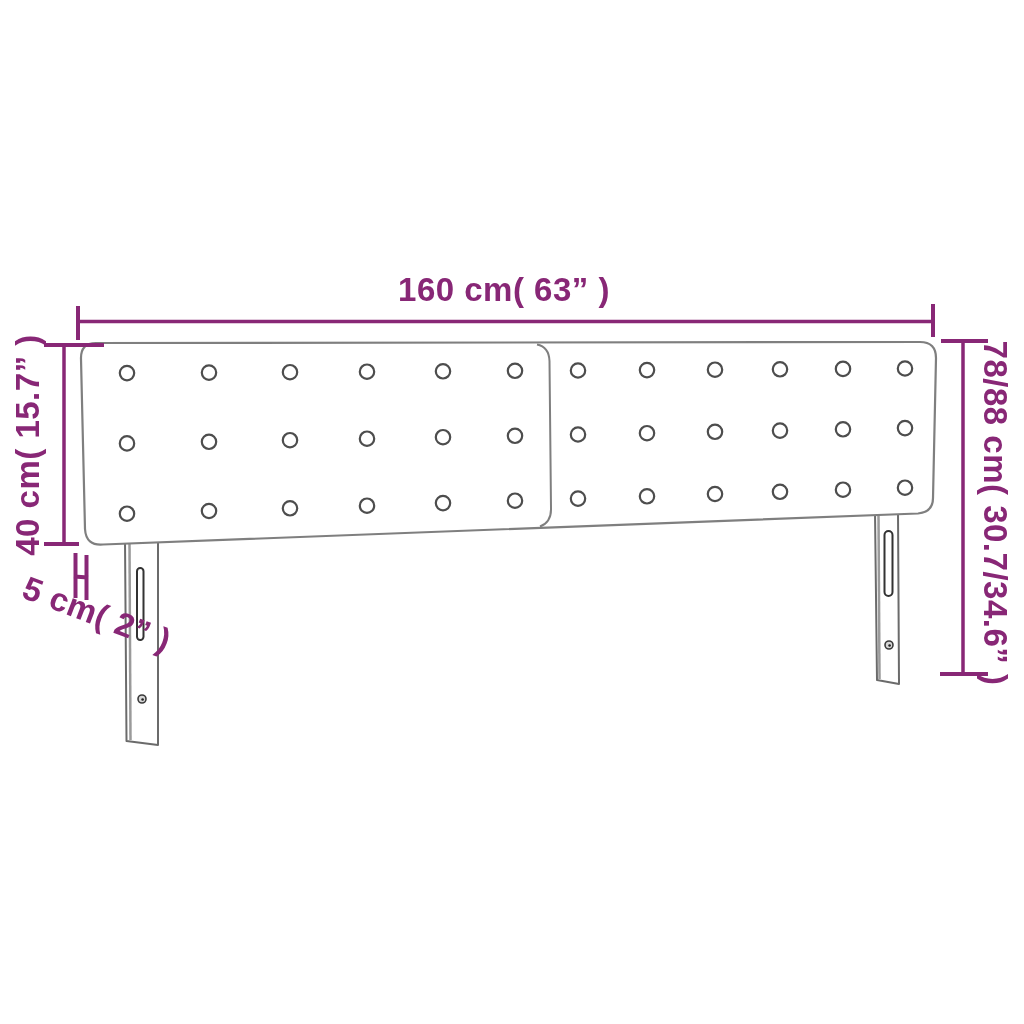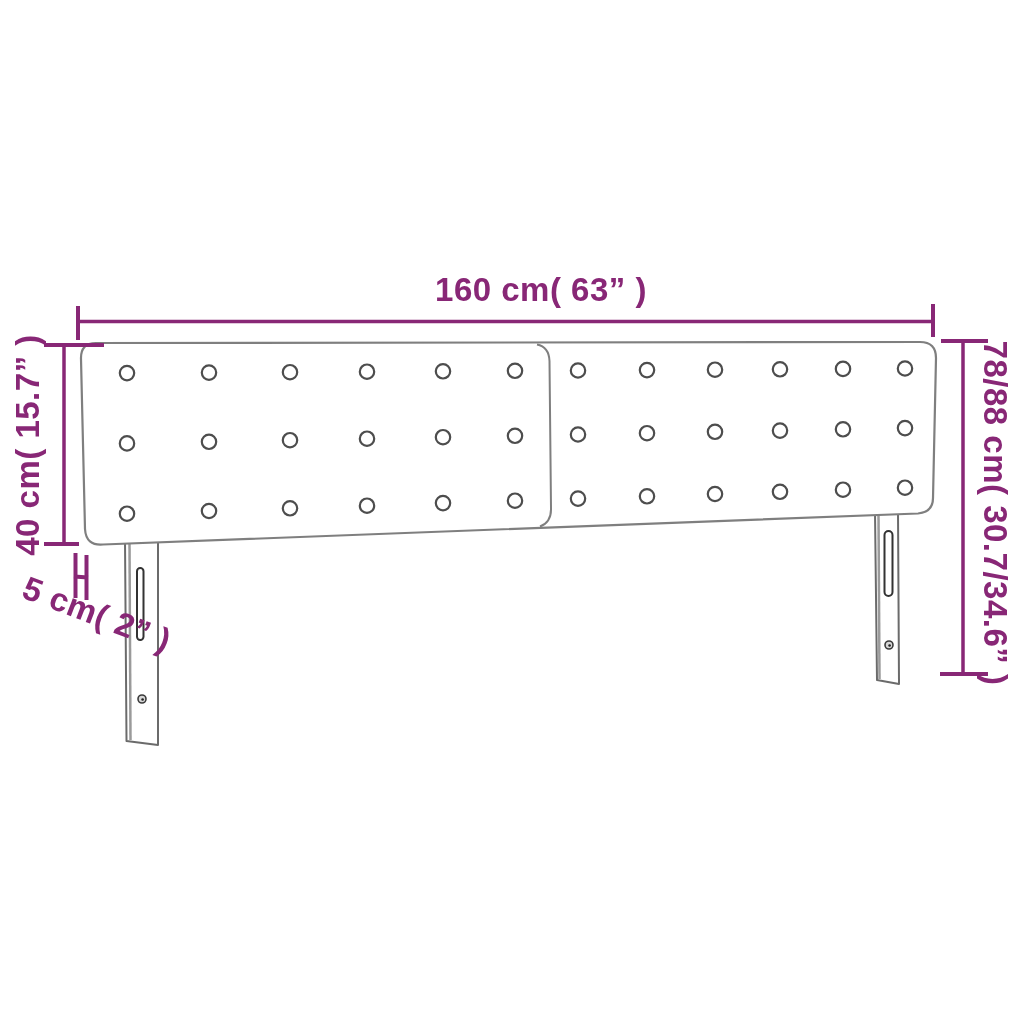--- a/index.html
+++ b/index.html
@@ -23,21 +23,21 @@
   .dim-label {
     position: absolute;
     color: var(--accent, #882776);
     font-weight: 700;
     font-size: 33px;
     white-space: nowrap;
     letter-spacing: 0.5px;
     line-height: 1;
     user-select: none;
   }
-  #label-width   { left: 541px; top: 289px; transform: translate(-50%,-50%); }
+  #label-width   { left: 504px; top: 289px; transform: translate(-50%,-50%); }
   #label-height  { left: 27px;  top: 445px; transform: translate(-50%,-50%) rotate(-90deg); }
   #label-total   { left: 995px; top: 513px; transform: translate(-50%,-50%) rotate(90deg); }
   #label-thick   { left: 97px;  top: 614px; transform: translate(-50%,-50%) rotate(21deg); }
 
   
   .dim-stroke {
     stroke: var(--accent, #882776);
     stroke-width: 4;
     fill: none;
   }

